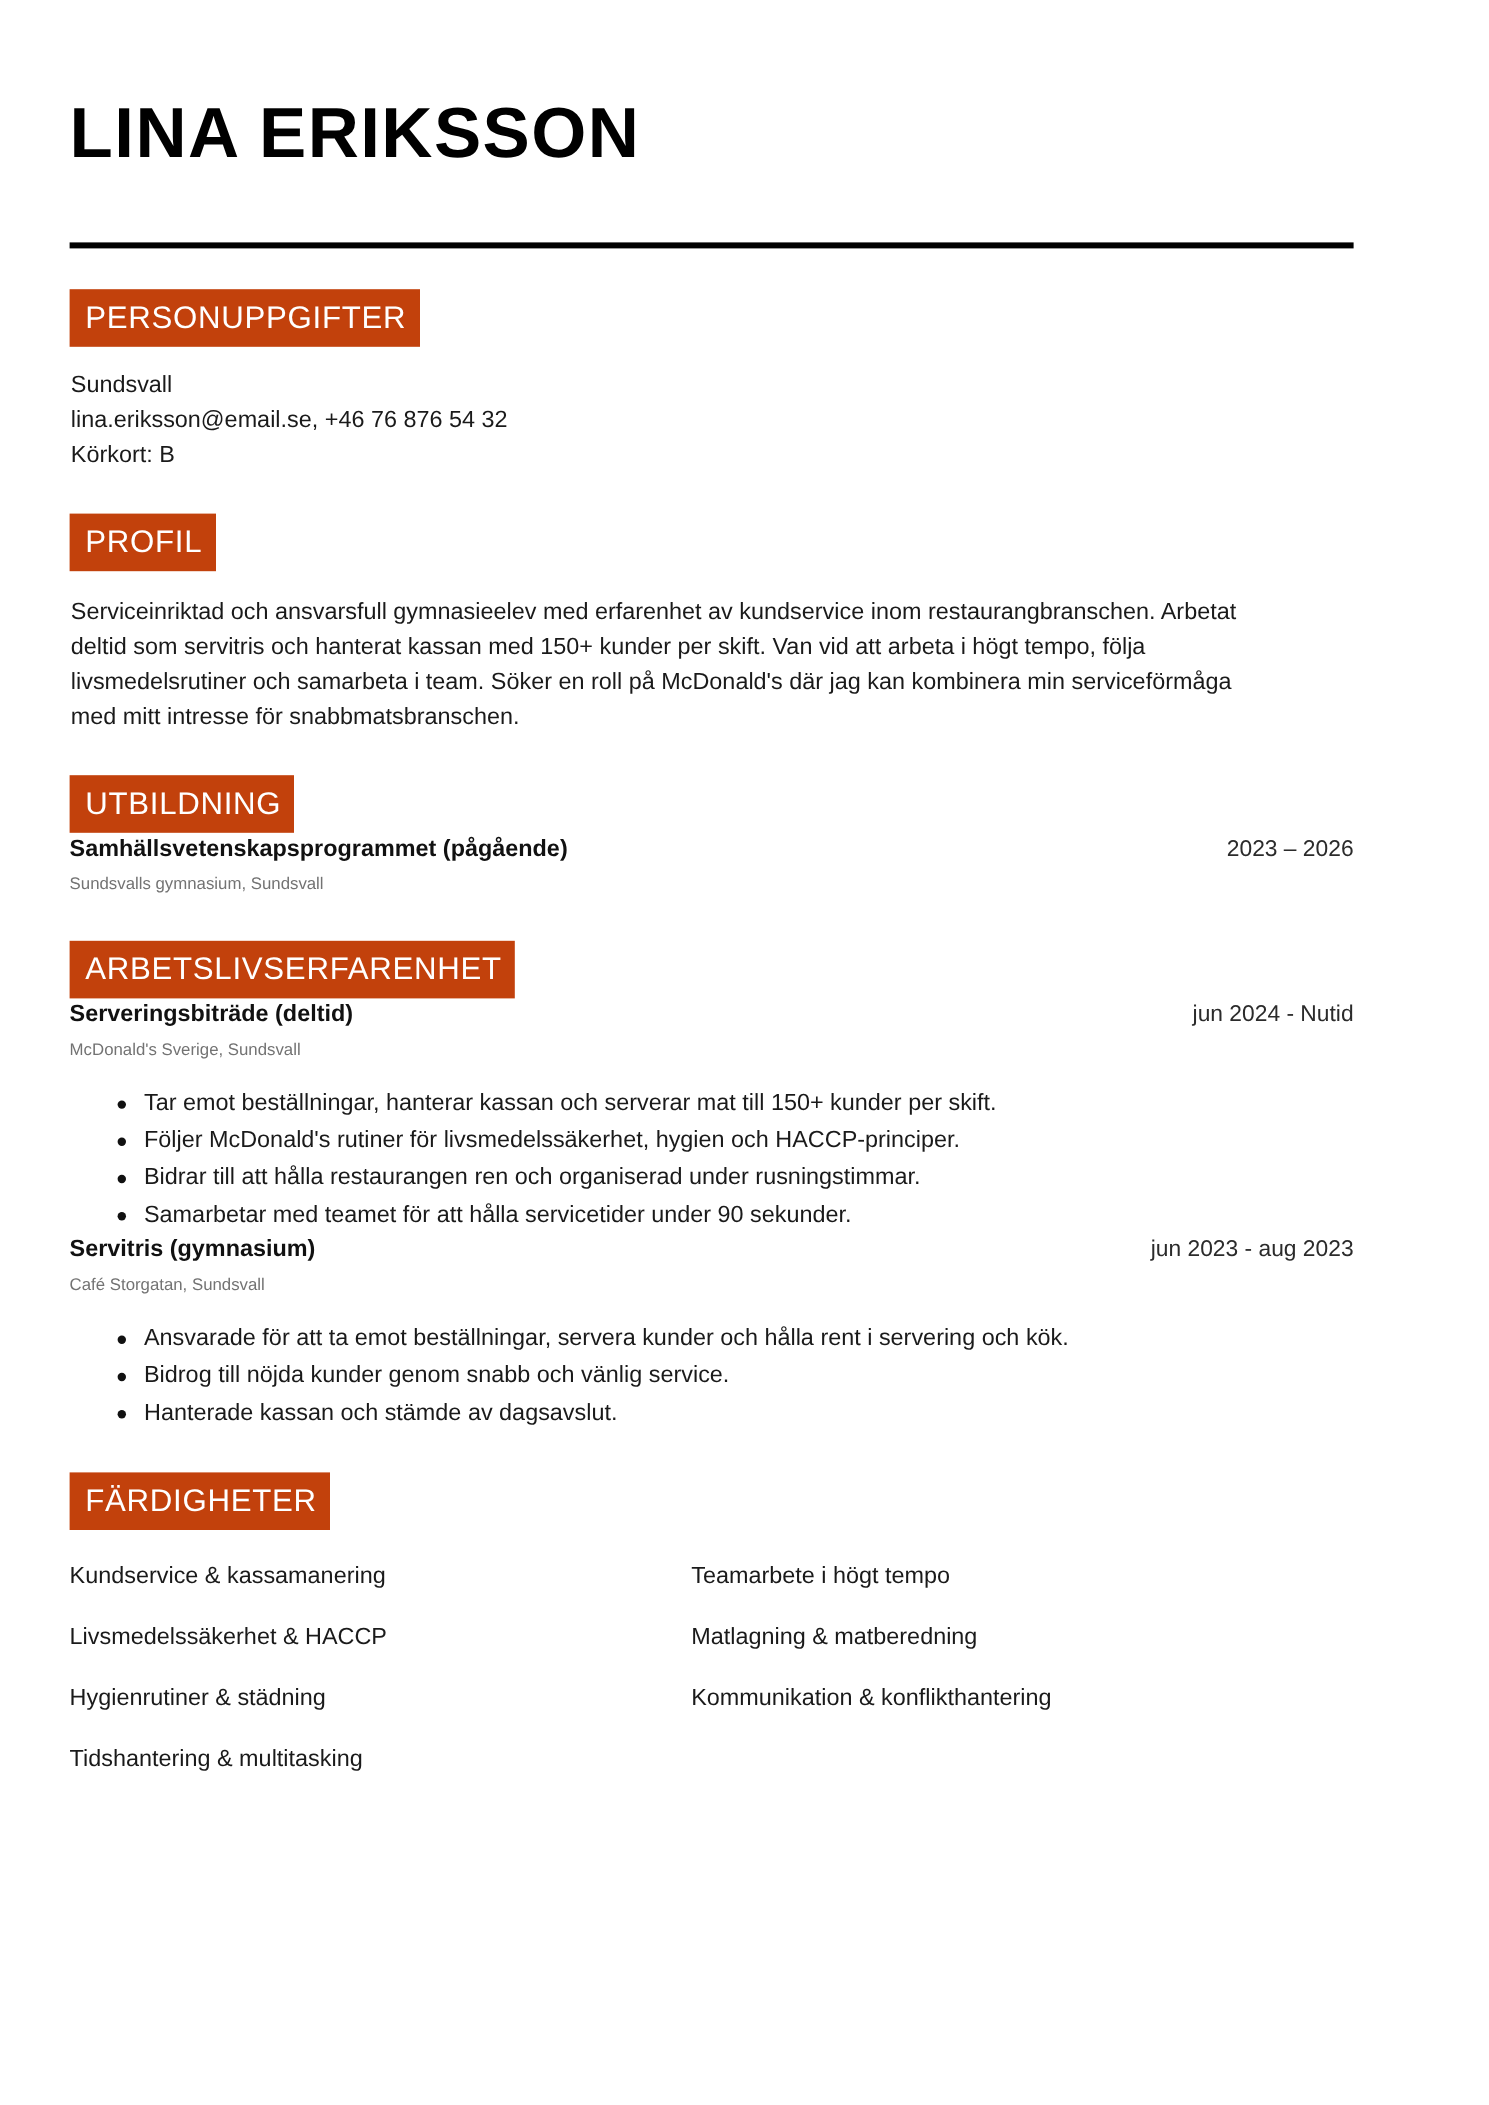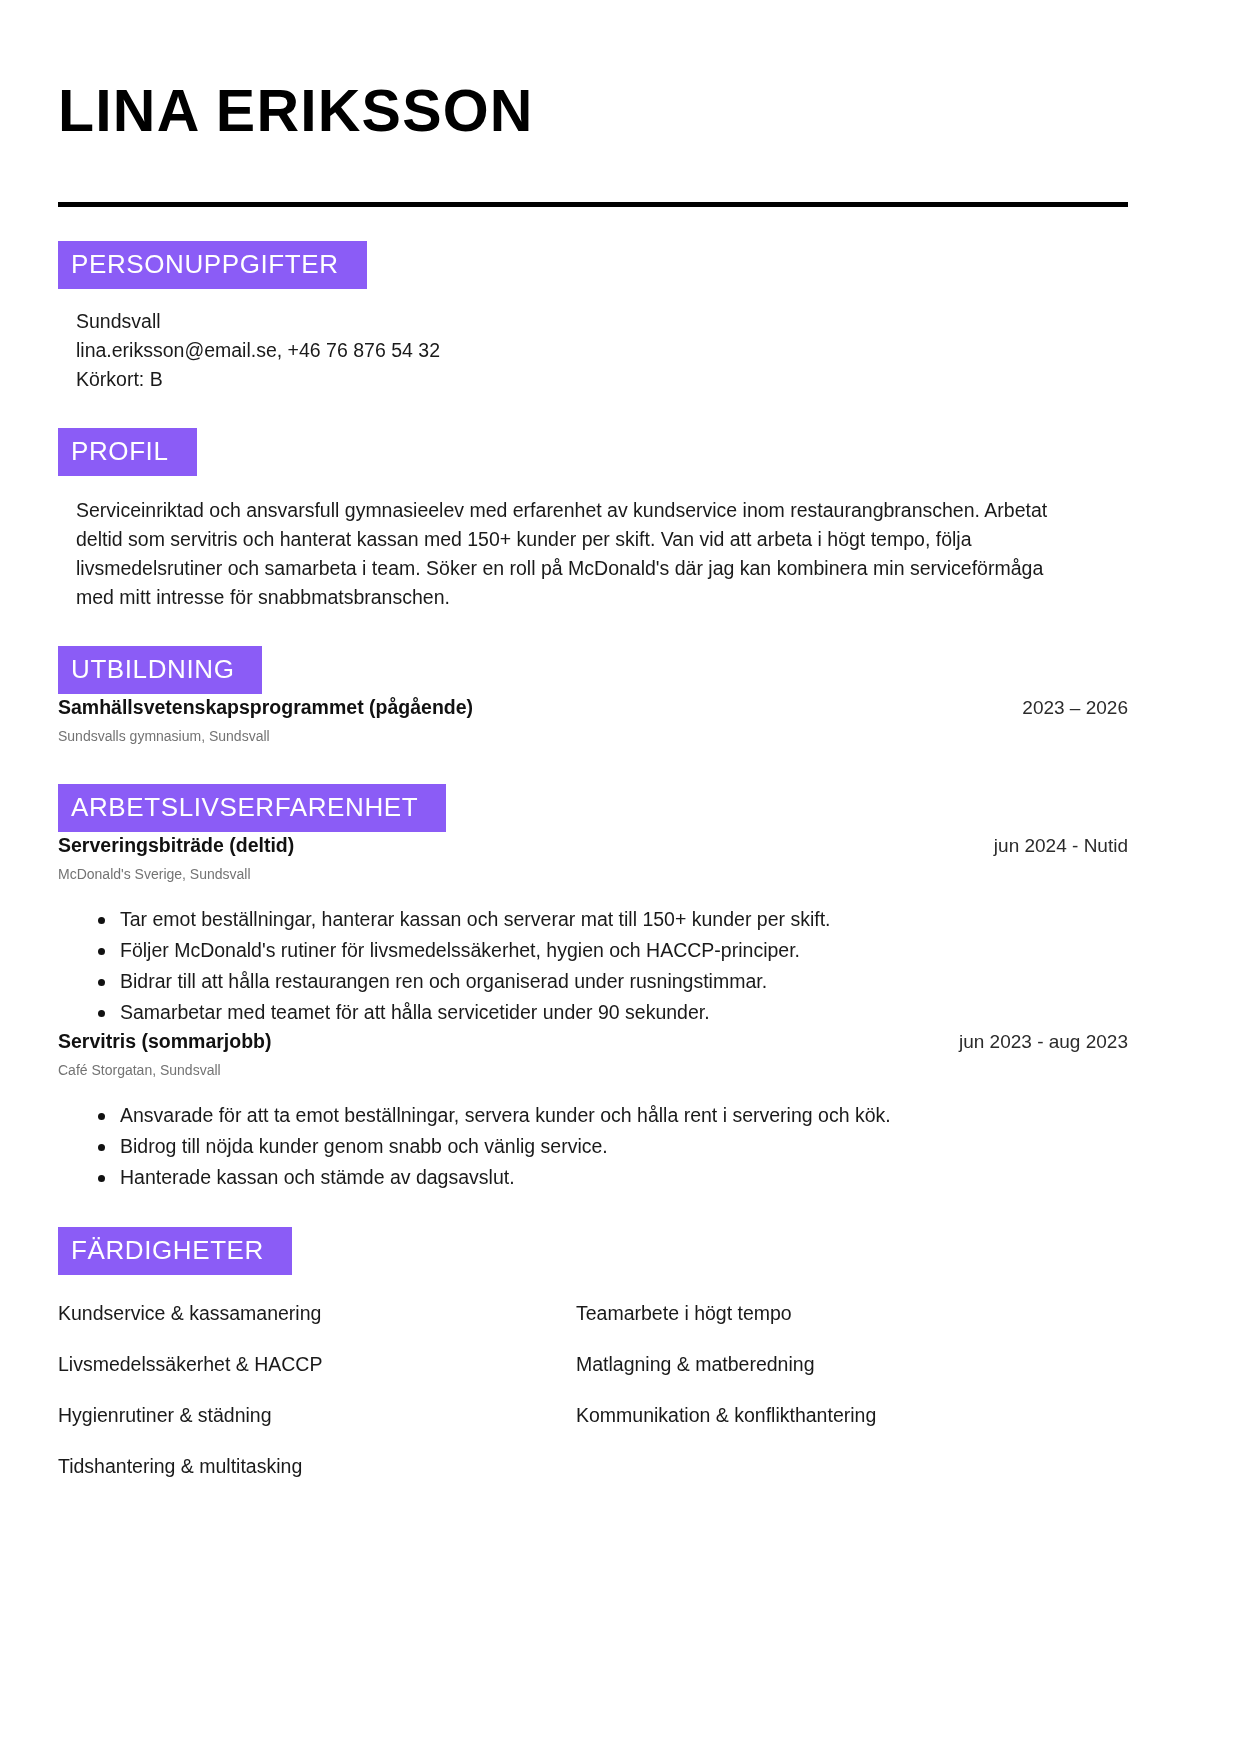--- a/index.html
+++ b/index.html
@@ -40,35 +40,35 @@
     background: #000000;
     width: 100%;
   }
 
   
   .section {
     margin-top: 34px;
   }
   .chip {
     display: inline-block;
-    background: #8b5cf6;
+    background: #c2410c;
     color: #ffffff;
     font-size: 26px;
     font-weight: 400;
     letter-spacing: 0.6px;
     line-height: 1;
-    padding: 10px 28px 12px 13px;
+    padding: 10px 11px 12px 13px;
   }
 
   
   .body-text {
     font-size: 19.5px;
     line-height: 29px;
     color: #1a1a1a;
-    margin: 18px;
+    margin: 1px;
   }
   .contact {
     margin-top: 18px;
   }
   .contact div { white-space: nowrap; }
 
   .profile {
     margin-top: 20px;
     max-width: 1000px;
   }
@@ -190,21 +190,21 @@
       <ul class="bullets">
         <li>Tar emot beställningar, hanterar kassan och serverar mat till 150+ kunder per skift.</li>
         <li>Följer McDonald's rutiner för livsmedelssäkerhet, hygien och HACCP-principer.</li>
         <li>Bidrar till att hålla restaurangen ren och organiserad under rusningstimmar.</li>
         <li>Samarbetar med teamet för att hålla servicetider under 90 sekunder.</li>
       </ul>
     </div>
 
     <div class="entry">
       <div class="entry-head">
-        <span class="entry-title">Servitris (sommarjobb)</span>
+        <span class="entry-title">Servitris (gymnasium)</span>
         <span class="entry-date">jun 2023 - aug 2023</span>
       </div>
       <div class="entry-sub">Café Storgatan, Sundsvall</div>
       <ul class="bullets">
         <li>Ansvarade för att ta emot beställningar, servera kunder och hålla rent i servering och kök.</li>
         <li>Bidrog till nöjda kunder genom snabb och vänlig service.</li>
         <li>Hanterade kassan och stämde av dagsavslut.</li>
       </ul>
     </div>
   </div>

